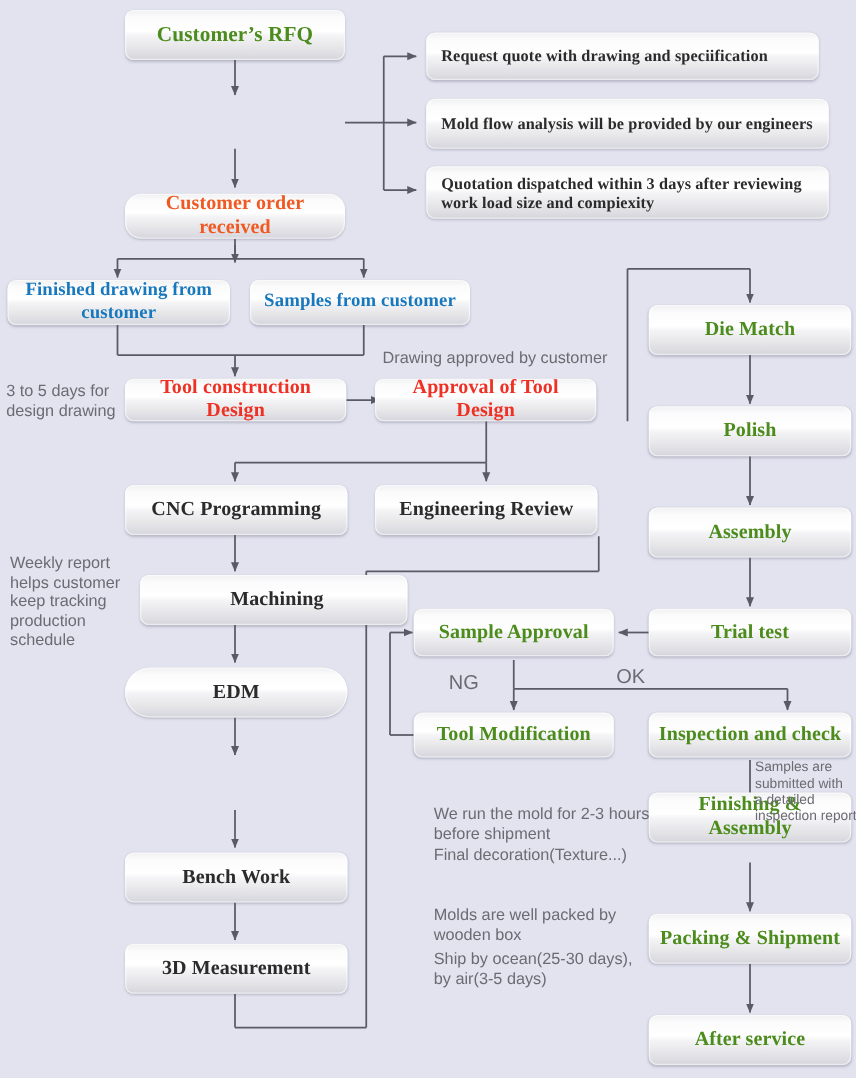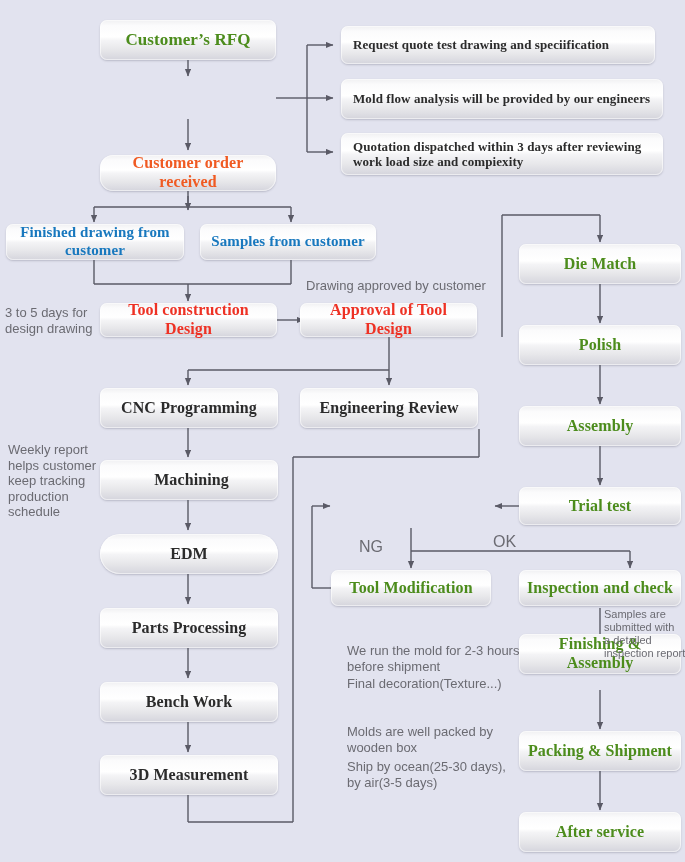--- a/index.html
+++ b/index.html
@@ -161,61 +161,61 @@
       <line x1="312" y1="506" x2="330" y2="506" marker-end="url(#ah)"></line>
 
       <line x1="600" y1="608" x2="600" y2="648" marker-end="url(#ah)"></line>
 
       <line x1="600" y1="690" x2="600" y2="729" marker-end="url(#ah)"></line>
 
       <line x1="600" y1="771" x2="600" y2="810" marker-end="url(#ah)"></line>
     </g>
   </svg>
 
-  <div class="node fs17 green" style="left:100px; top:8px; width:176px; height:40px;margin-top:12px;">Customer’s RFQ</div>
+  <div class="node fs17 green" style="left:100px; top:8px; width:176px; height:40px;">Customer’s RFQ</div>
 
 
   <div class="node fs16 redorange" style="left:100px; top:155px; width:176px; height:36px;">Customer order received</div>
 
-  <div class="node left-align fs13 dark" style="left:341px; top:26px; width:314px; height:38px;">Request quote test drawing and speciification</div>
+  <div class="node left-align fs13 dark" style="left:341px; top:26px; width:314px; height:38px;">Request quote with drawing and speciification</div>
 
   <div class="node left-align fs13 dark" style="left:341px; top:79px; width:322px; height:40px;">Mold flow analysis will be provided by our engineers</div>
 
   <div class="node left-align fs13 dark" style="left:341px; top:133px; width:322px; height:42px;">Quotation dispatched within 3 days after reviewing work load size and compiexity</div>
 
   <div class="node fs15 blue" style="left:6px; top:224px; width:178px; height:36px;">Finished drawing from customer</div>
 
   <div class="node fs15 blue" style="left:200px; top:224px; width:176px; height:36px;">Samples from customer</div>
 
   <div class="node fs16 red" style="left:100px; top:303px; width:177px; height:34px;">Tool construction Design</div>
 
   <div class="node fs16 red" style="left:300px; top:303px; width:177px; height:34px;">Approval of  Tool Design</div>
 
   <div class="node fs16 dark" style="left:100px; top:388px; width:178px; height:40px;">CNC Programming</div>
 
   <div class="node fs16 dark" style="left:300px; top:388px; width:178px; height:40px;">Engineering Review</div>
 
-  <div class="node fs16 dark" style="left:100px; top:460px; width:178px; height:40px;padding-left:11px;">Machining</div>
+  <div class="node fs16 dark" style="left:112px; top:460px; width:214px; height:40px;padding-left:11px;">Machining</div>
 
   <div class="node fs16 dark" style="left:100px; top:534px; width:178px; height:40px;border-radius:20px;">EDM</div>
 
-  <div class="node fs16 dark" style="left:100px; top:608px; width:178px; height:40px;">Parts Processing</div>
 
   <div class="node fs16 dark" style="left:100px; top:682px; width:178px; height:40px;">Bench Work</div>
 
   <div class="node fs16 dark" style="left:100px; top:755px; width:178px; height:40px;">3D Measurement</div>
 
   <div class="node fs16 green" style="left:519px; top:244px; width:162px; height:40px;">Die Match</div>
 
   <div class="node fs16 green" style="left:519px; top:325px; width:162px; height:40px;">Polish</div>
 
   <div class="node fs16 green" style="left:519px; top:406px; width:162px; height:40px;">Assembly</div>
 
   <div class="node fs16 green" style="left:519px; top:487px; width:162px; height:38px;">Trial test</div>
 
+  <div class="node fs16 green" style="left:331px; top:487px; width:160px; height:38px;">Sample Approval</div>
 
   <div class="node fs16 green" style="left:331px; top:570px; width:160px; height:36px;">Tool Modification</div>
 
   <div class="node fs16 green" style="left:519px; top:570px; width:162px; height:36px;">Inspection and check</div>
 
   <div class="node fs16 green" style="left:519px; top:634px; width:162px; height:40px;">Finishing &amp; Assembly</div>
 
   <div class="node fs16 green" style="left:519px; top:731px; width:162px; height:40px;">Packing &amp; Shipment</div>
 
   <div class="node fs16 green" style="left:519px; top:812px; width:162px; height:40px;">After service</div>

